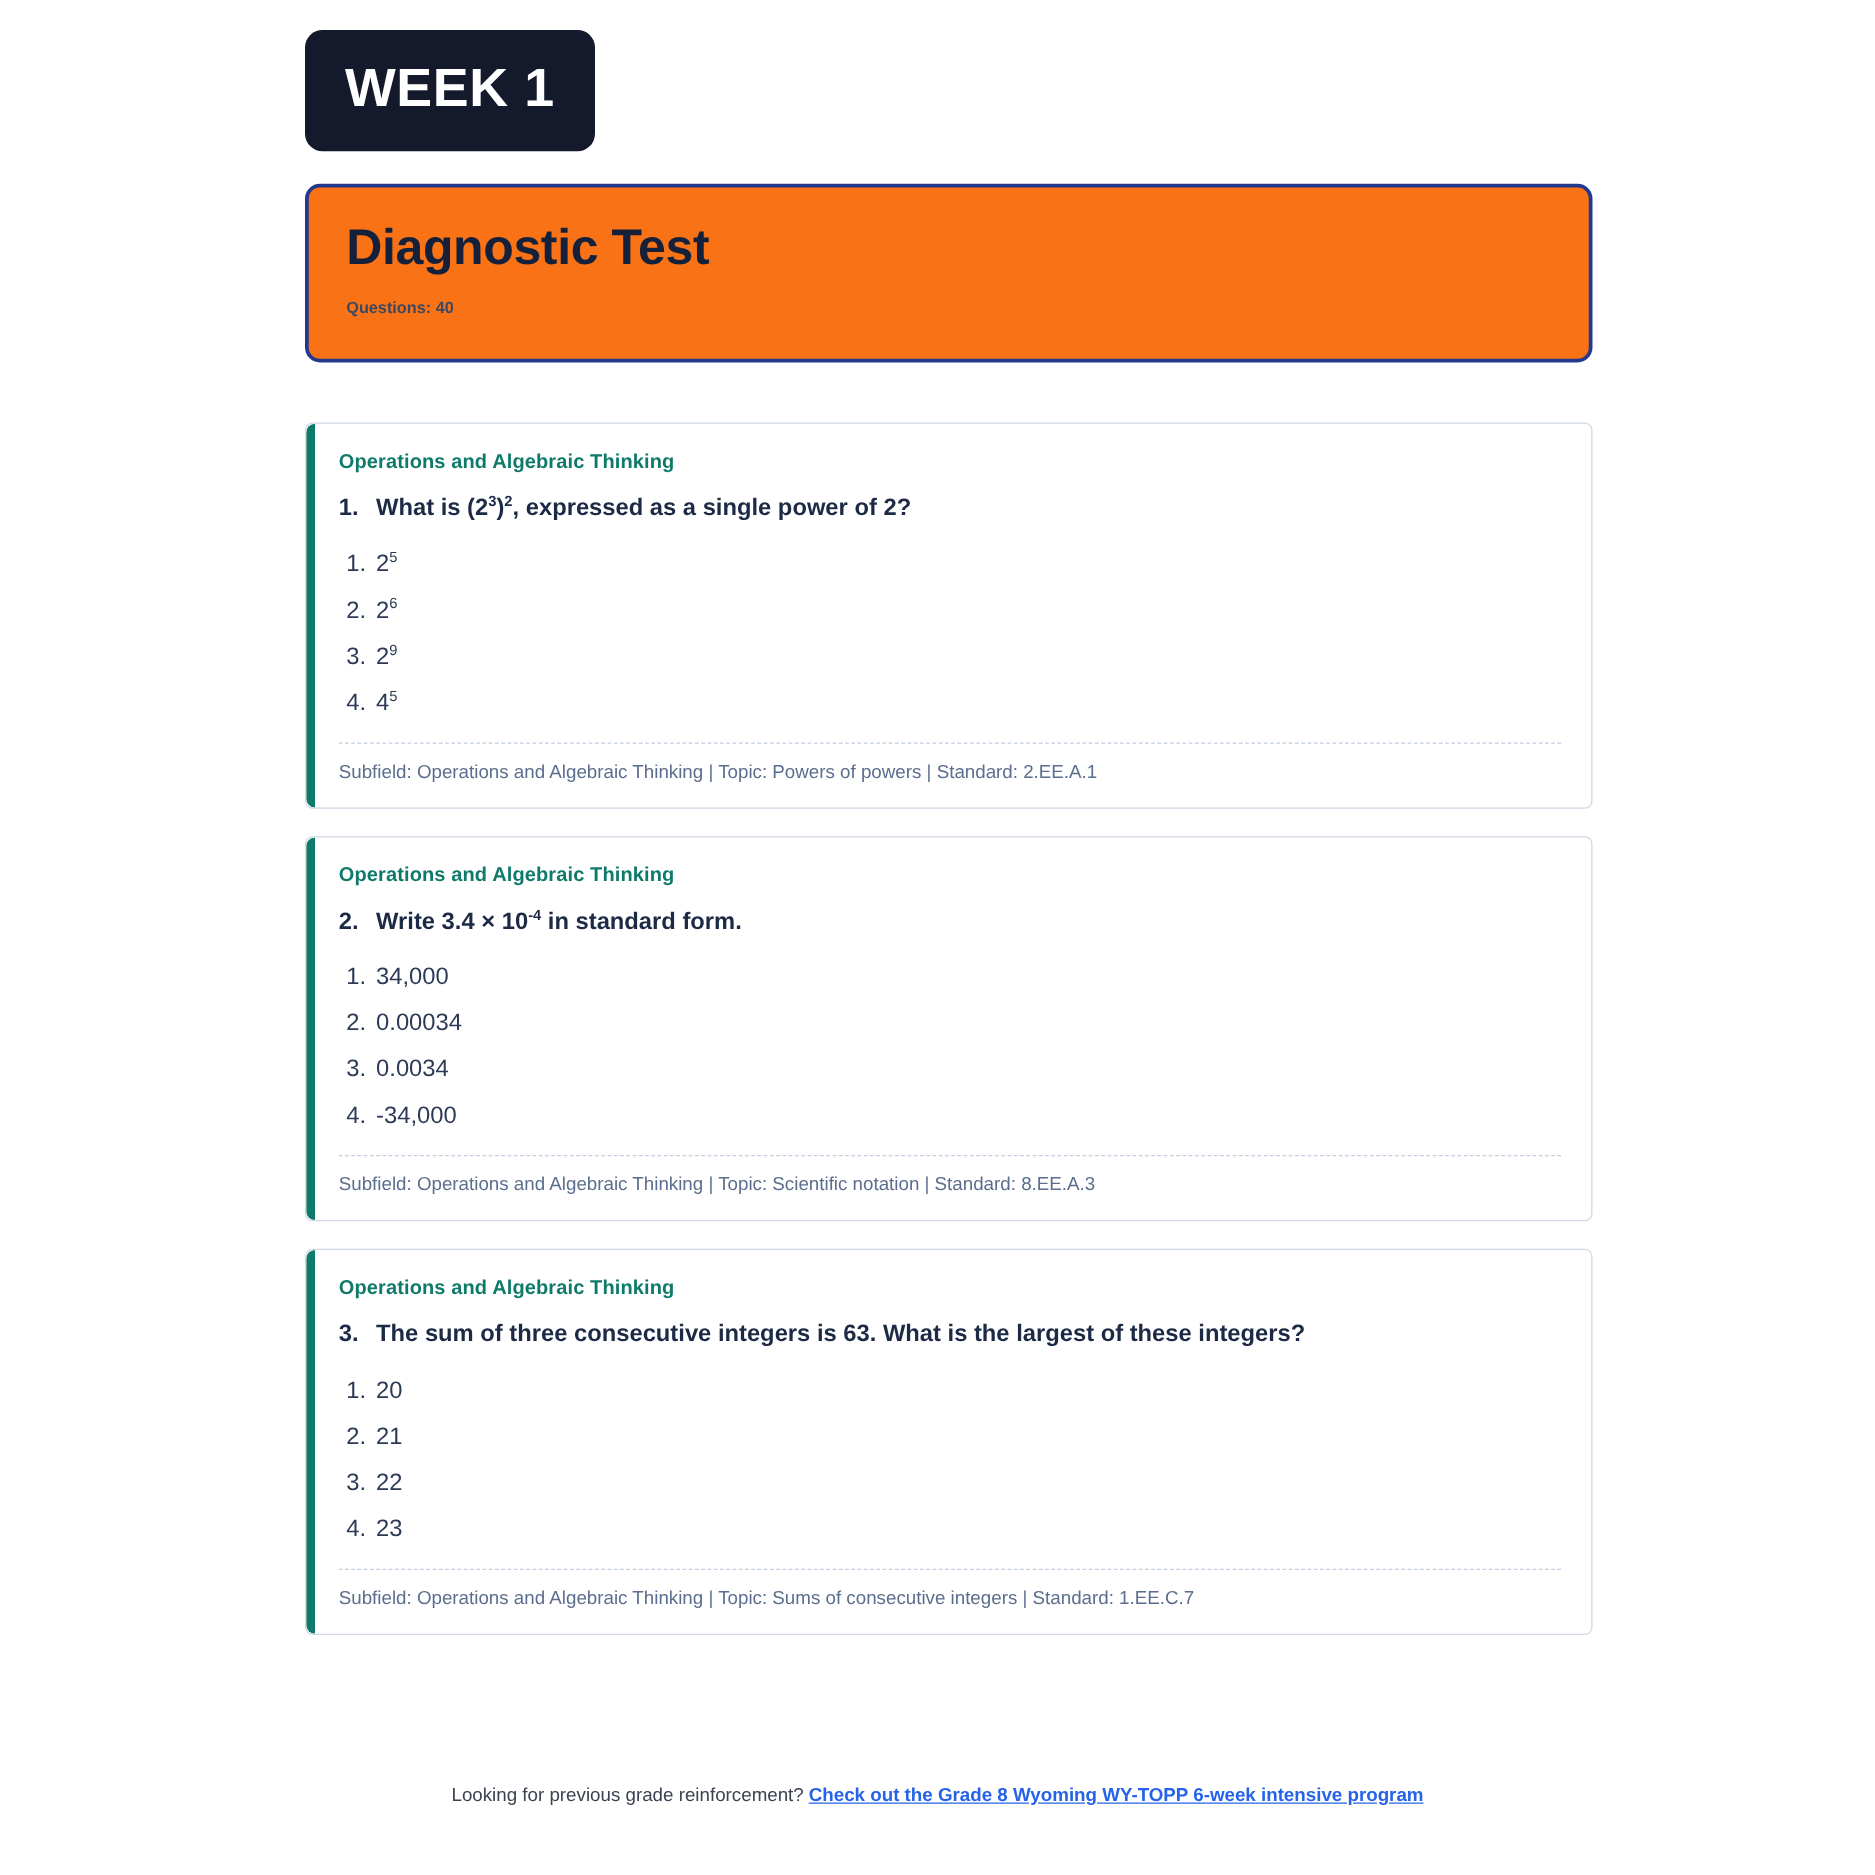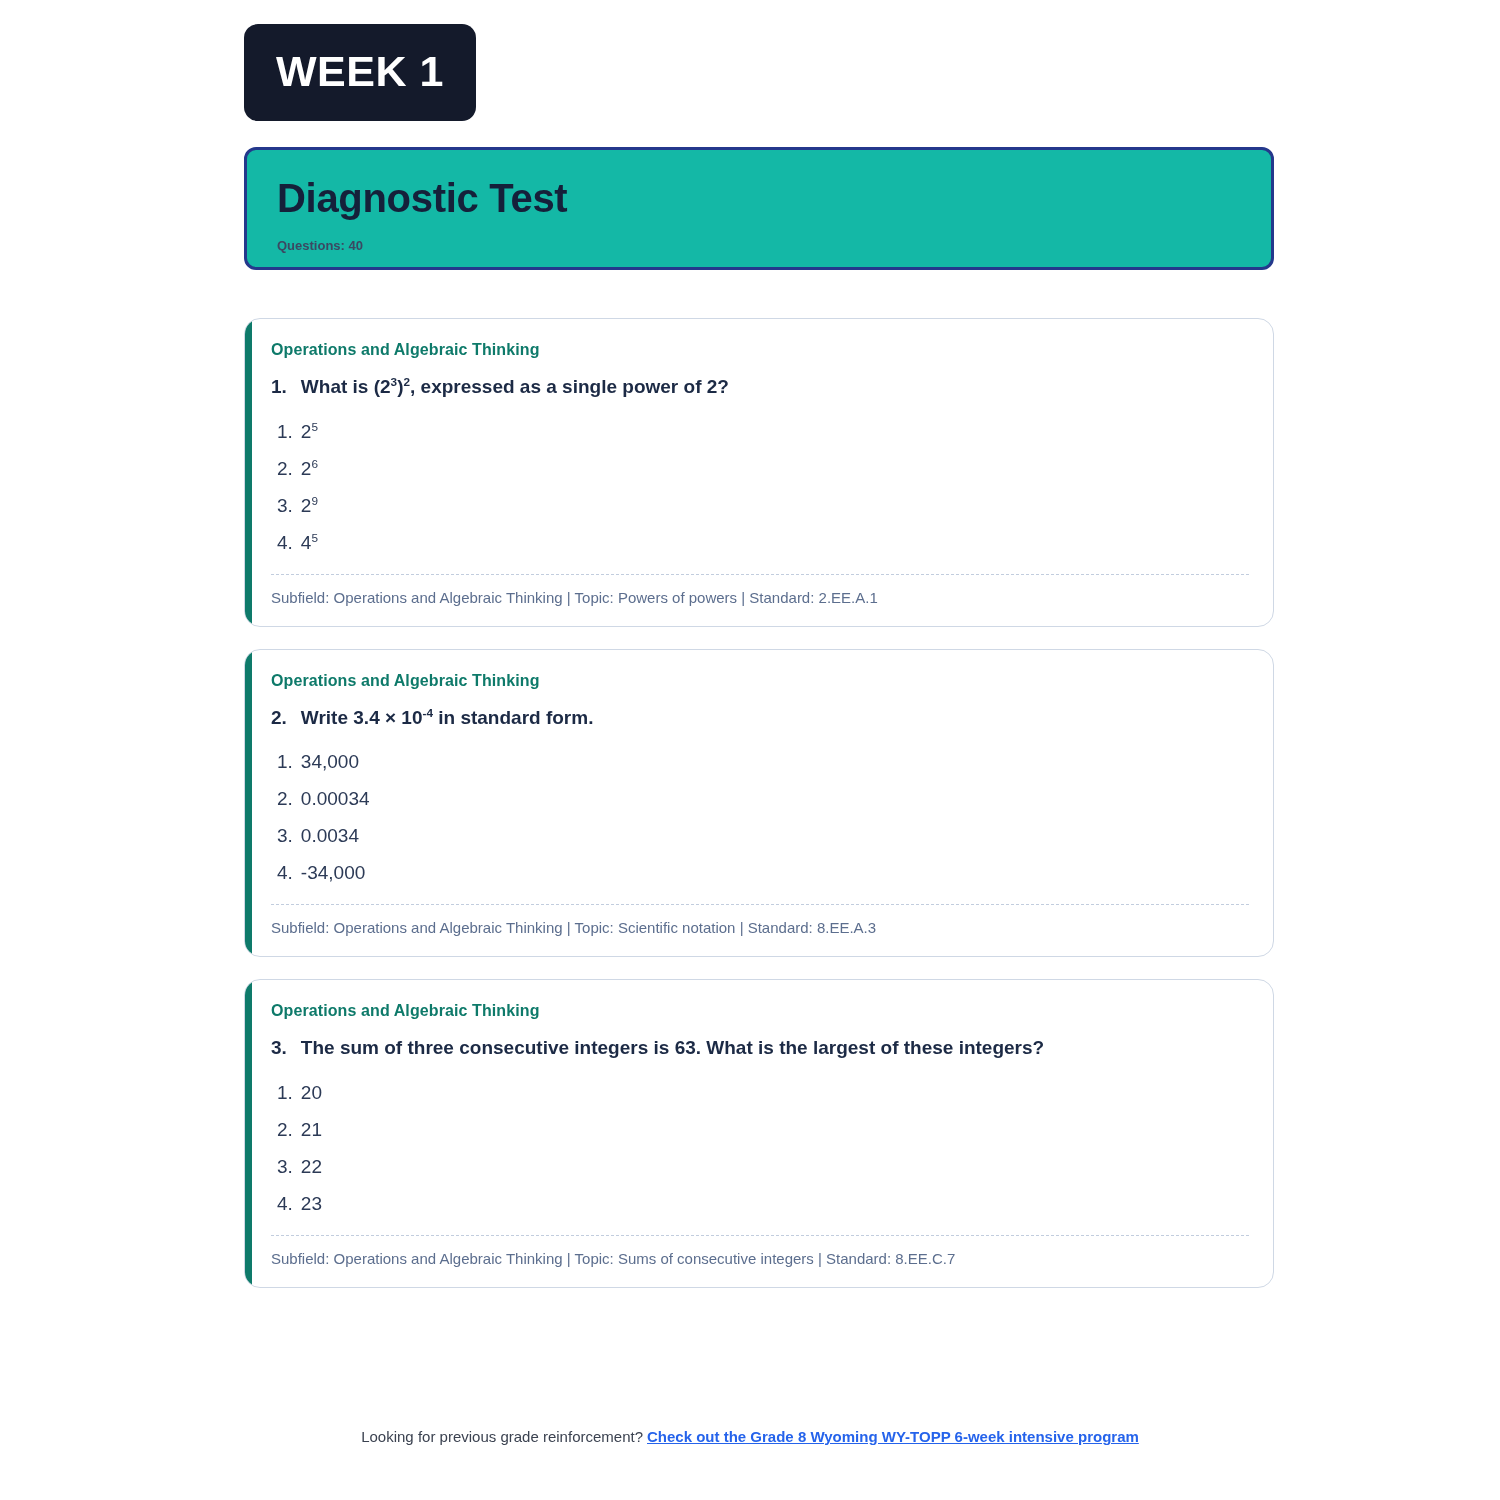--- a/index.html
+++ b/index.html
@@ -38,23 +38,23 @@
     letter-spacing: 0.5px;
     line-height: 1;
     padding: 26px 32px 28px 32px;
     border-radius: 14px;
     margin-bottom: 26px;
   }
 
   
   .header-panel {
     border: 3px solid #24388c;
-    background: #14b8a6;
+    background: #f97316;
     border-radius: 12px;
-    padding: 26px 30px 14px 30px;
+    padding: 26px 30px 34px 30px;
     margin-bottom: 48px;
   }
   .header-title {
     font-size: 40px;
     font-weight: 700;
     color: #15203a;
     line-height: 1.1;
     margin: 0 0 18px 0;
     letter-spacing: -0.3px;
   }
@@ -62,21 +62,21 @@
     font-size: 13px;
     font-weight: 700;
     color: #3b4862;
     margin: 0;
   }
 
   
   .q-card {
     position: relative;
     border: 1px solid #cfd8e5;
-    border-radius: 16px;
+    border-radius: 6px;
     background: #ffffff;
     padding: 22px 24px 16px 26px;
     margin-bottom: 22px;
     overflow: hidden;
   }
   .q-accent {
     position: absolute;
     left: 0;
     top: 0;
     bottom: 0;
@@ -249,21 +249,21 @@
             <li class="opt-item">
               <span class="opt-marker">3.</span>
               <span class="opt-text">22</span>
             </li>
             <li class="opt-item">
               <span class="opt-marker">4.</span>
               <span class="opt-text">23</span>
             </li>
           </ul>
           <hr class="q-divider">
-          <p class="q-footer">Subfield: Operations and Algebraic Thinking | Topic: Sums of consecutive integers | Standard: 8.EE.C.7</p>
+          <p class="q-footer">Subfield: Operations and Algebraic Thinking | Topic: Sums of consecutive integers | Standard: 1.EE.C.7</p>
         </div>
       </div>
 
   </div>
 
   <div class="page-footer">
     <span>Looking for previous grade reinforcement?</span><a class="foot-link" href="#">Check out the Grade 8 Wyoming WY-TOPP 6-week intensive program</a>
   </div>
 </div>
 

